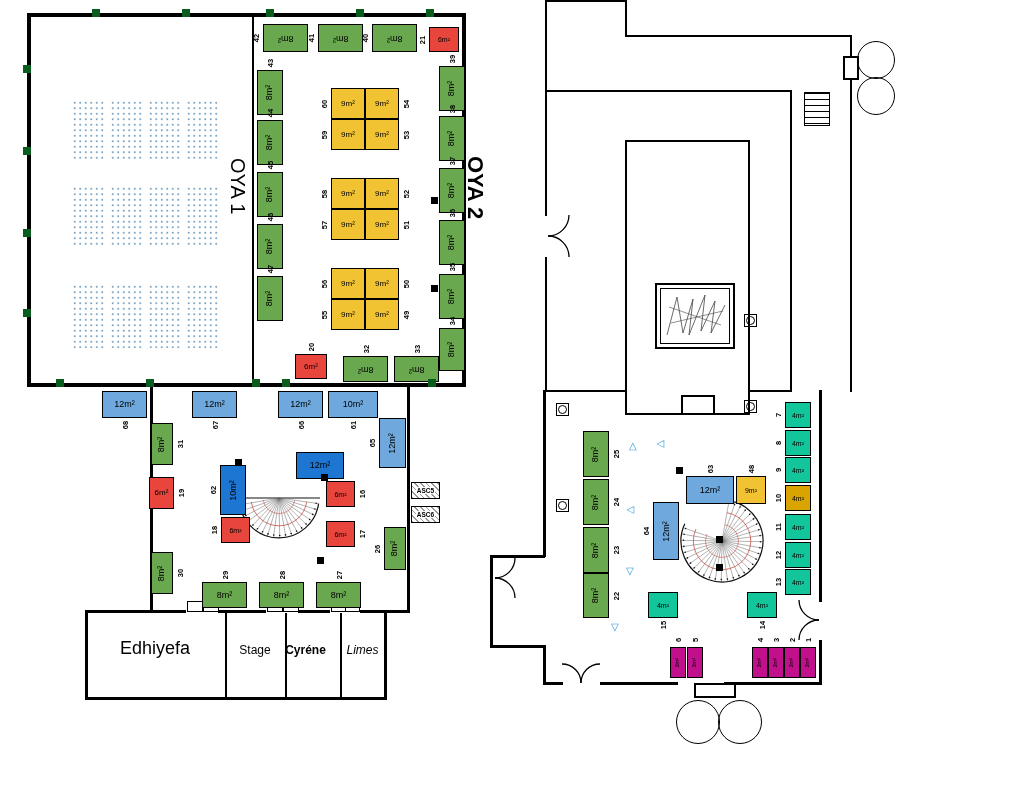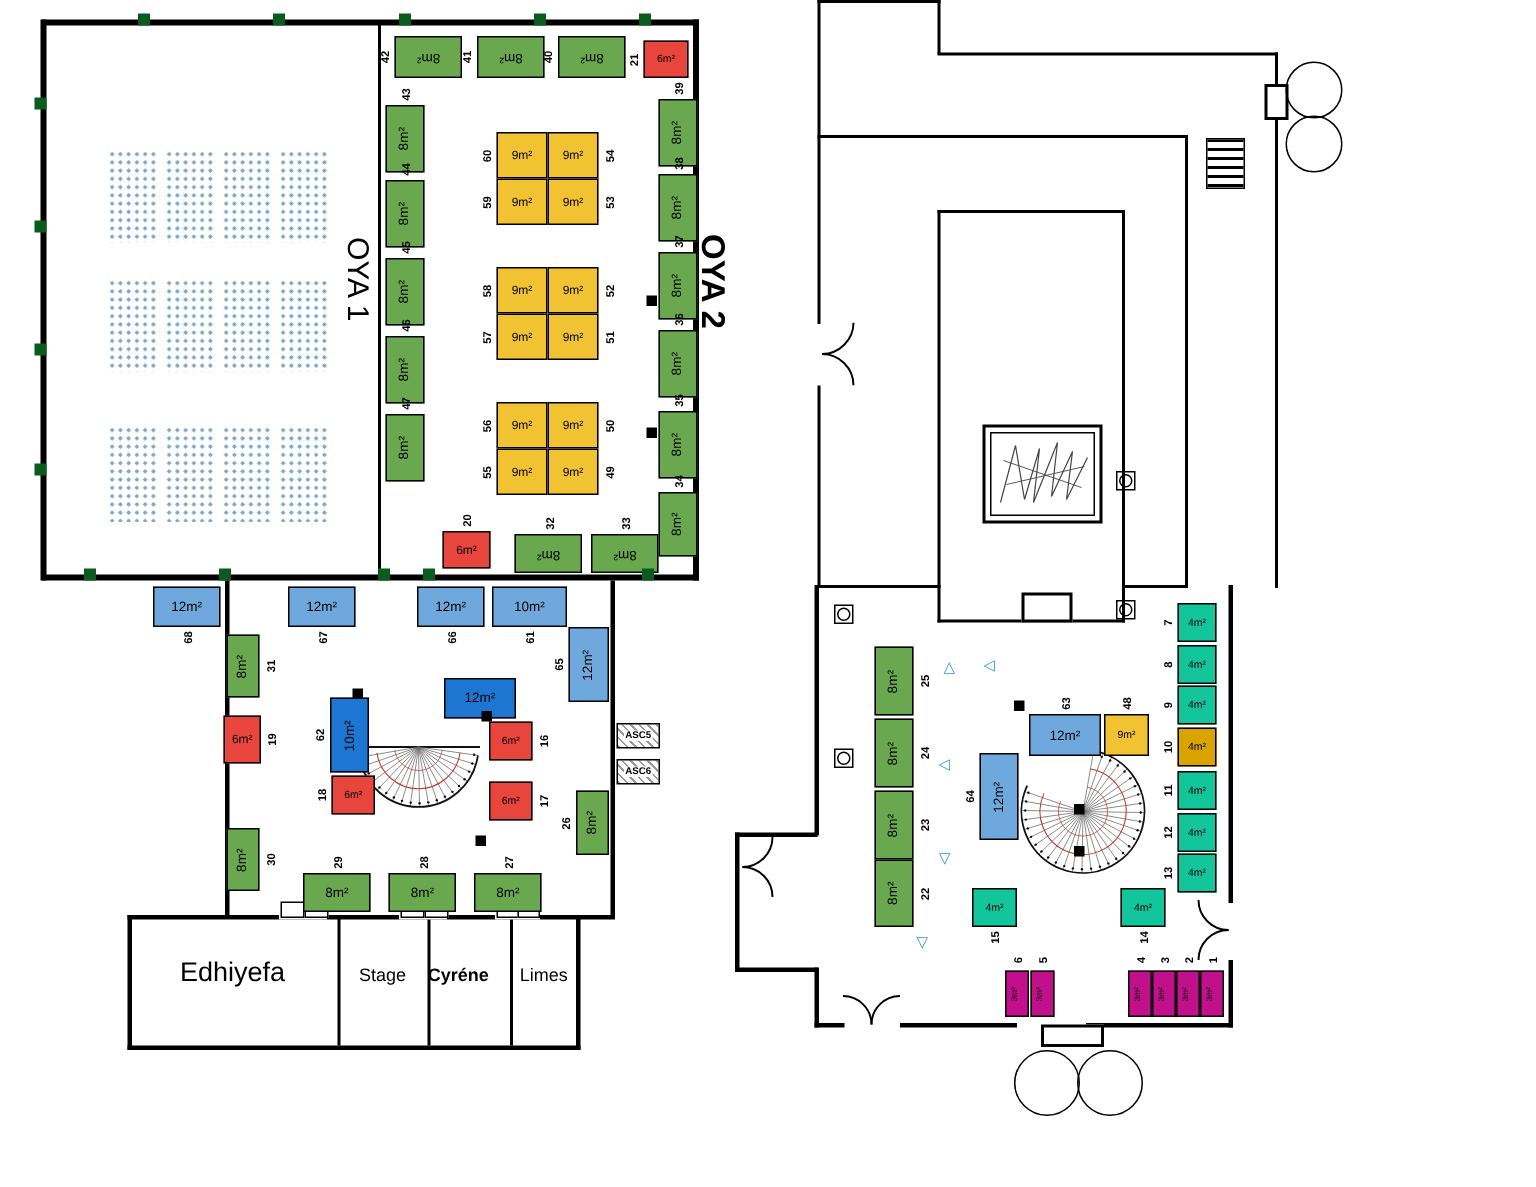--- a/index.html
+++ b/index.html
@@ -22,21 +22,21 @@
   .stage{position:absolute;left:38px;top:30px;width:212px;height:54px;background:#5a64b8;
          border:2px solid #111;display:flex;align-items:center;justify-content:center;z-index:2;}
   .stage span{font-size:30px;letter-spacing:1px;color:#050505;}
   .halllabel{position:absolute;writing-mode:vertical-rl;font-size:20px;z-index:2;}
   #oya1{left:226px;top:158px;}
   #oya2{left:462px;top:156px;font-weight:bold;font-size:22px;}
   .roomlbl{position:absolute;text-align:center;z-index:2;}
   .rl0{left:90px;top:638px;width:130px;font-size:18px;}
   .rl1{left:227px;top:643px;width:56px;font-size:12px;}
   .rl2{left:280px;top:643px;width:51px;font-size:12px;font-weight:bold;}
-  .rl3{left:341px;top:643px;width:43px;font-size:12px;}
+  .rl3{left:341px;top:643px;width:43px;font-size:12px;font-style:italic;}
   .orect{position:absolute;border:2px solid #000;background:#fff;box-sizing:border-box;z-index:2;}
   .ocircle{position:absolute;border:1.5px solid #000;border-radius:50%;box-sizing:border-box;z-index:2;}
   .pb{position:absolute;width:7px;height:7px;background:#000;z-index:4;}
   .pg{position:absolute;width:8px;height:8px;background:#0a5c1e;z-index:4;}
   .tri{position:absolute;color:#2e9bd8;font-size:10px;line-height:1;z-index:3;}
   .elec{position:absolute;width:13px;height:13px;border:1.5px solid #000;box-sizing:border-box;
         display:flex;align-items:center;justify-content:center;z-index:2;}
   .elec::after{content:"";width:7px;height:7px;border:1.2px solid #000;border-radius:50%;}
   .hatch{position:absolute;border:1.5px solid #000;box-sizing:border-box;z-index:3;
          background:repeating-linear-gradient(45deg,#9a9a9a 0 1px,#fff 1px 4px);

